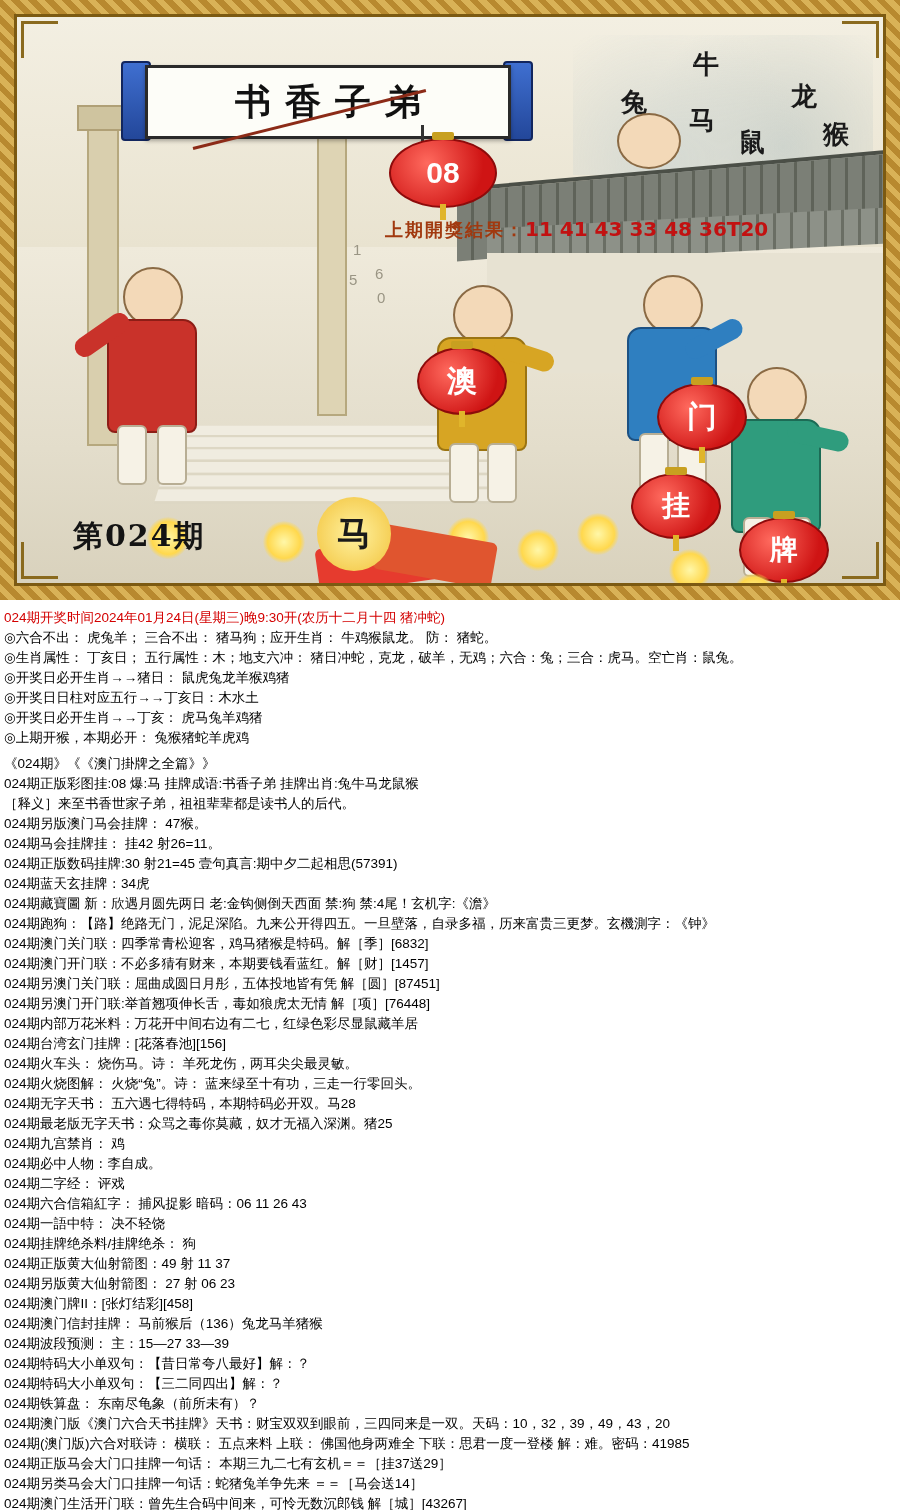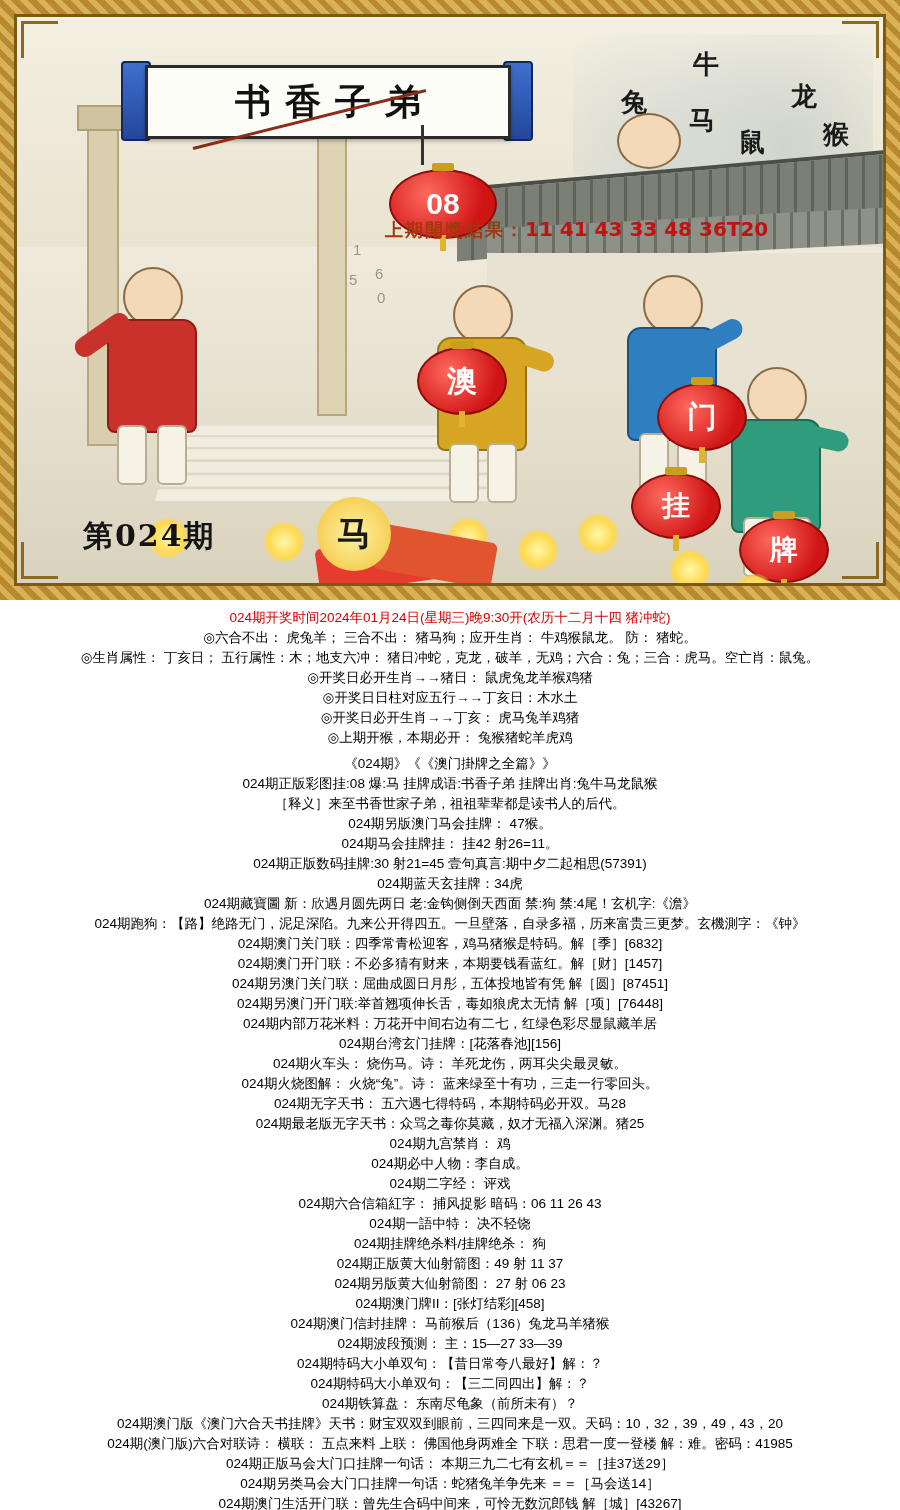--- a/index.html
+++ b/index.html
@@ -49,36 +49,36 @@
        display:flex;align-items:center;justify-content:center;}
   .banner-text{font-family:"DejaVu Serif","Liberation Serif",serif;font-weight:bold;font-size:36px;letter-spacing:14px;color:#111;padding-left:14px;}
   .banner-cap{position:absolute;top:44px;width:26px;height:76px;background:linear-gradient(#3f6fd0,#23479a);border:2px solid #12265e;border-radius:4px;}
   .bc-l{left:104px;}
   .bc-r{left:486px;}
 
   .lantern{position:absolute;border-radius:50%;background:radial-gradient(circle at 35% 35%,#ff6a5e,#cf1414 70%);
        border:2px solid #8d0b0b;display:flex;align-items:center;justify-content:center;color:#fff;}
   .lantern .cap{position:absolute;top:-8px;left:50%;transform:translateX(-50%);width:22px;height:8px;background:#c8a020;border-radius:2px;}
   .lantern .tail{position:absolute;bottom:-14px;left:50%;transform:translateX(-50%);width:6px;height:16px;background:#e0b52b;}
-  .lant08{left:372px;top:152px;width:104px;height:66px;font-size:30px;font-weight:bold;}
+  .lant08{left:372px;top:121px;width:104px;height:66px;font-size:30px;font-weight:bold;}
   .lantA{left:400px;top:330px;width:86px;height:64px;font-size:30px;font-weight:bold;}
   .lantB{left:640px;top:366px;width:86px;height:64px;font-size:30px;font-weight:bold;}
   .lantC{left:614px;top:456px;width:86px;height:62px;font-size:28px;font-weight:bold;}
   .lantD{left:722px;top:500px;width:86px;height:62px;font-size:28px;font-weight:bold;}
 
   .pole{position:absolute;left:176px;top:130px;width:240px;height:3px;background:#8c2b18;
         transform:rotate(-14deg);transform-origin:left center;}
   .pole2{position:absolute;left:404px;top:108px;width:3px;height:40px;background:#333;}
 
   .prize-line{position:absolute;left:368px;top:200px;color:#c21111;font-weight:bold;font-size:20px;
         font-family:"DejaVu Sans","Liberation Sans",sans-serif;white-space:nowrap;}
   .prize-line .lab{color:#a1390f;font-size:18px;letter-spacing:2px;}
 
   .issue{position:absolute;left:56px;bottom:26px;font-size:30px;font-weight:bold;color:#141414;
-        font-family:"DejaVu Serif","Liberation Serif",serif;letter-spacing:2px;margin-left:10px;}
+        font-family:"DejaVu Serif","Liberation Serif",serif;letter-spacing:2px;}
 
   .zodiac{position:absolute;color:#1a1a1a;font-weight:bold;font-family:"DejaVu Serif","Liberation Serif",serif;font-size:26px;}
 
   .kid{position:absolute;}
   .kid .head{position:absolute;width:56px;height:56px;border-radius:50%;background:#f3d9b8;border:2px solid #8a6a44;}
   .kid .body{position:absolute;width:86px;height:110px;border-radius:14px 14px 8px 8px;}
   .kid .leg{position:absolute;width:26px;height:56px;background:#f6f2e6;border:2px solid #b8ae94;border-radius:6px;}
   .kid .arm{position:absolute;width:62px;height:20px;border-radius:10px;}
 
   .kid1 .body{left:0;top:52px;background:#c9322a;border:2px solid #8d1d16;}
@@ -108,21 +108,21 @@
   .firework{position:absolute;width:42px;height:42px;border-radius:50%;
        background:radial-gradient(circle,#fff7a8 0%,#ffd84d 55%,rgba(255,190,40,0) 72%);}
   .ribbon{position:absolute;width:120px;height:46px;background:#e63b2e;border-radius:6px;transform:rotate(-8deg);}
   .ribbon.r2{background:#e0552f;transform:rotate(10deg);}
   .char-ma{position:absolute;left:300px;top:480px;width:74px;height:74px;border-radius:50%;
        background:radial-gradient(circle,#fff2a0,#f2c23a);display:flex;align-items:center;justify-content:center;
        font-size:34px;font-weight:bold;color:#1a1a1a;font-family:"DejaVu Serif","Liberation Serif",serif;}
 
   
   .text{padding:8px 4px 24px 4px;font-size:13.5px;line-height:20px;}
-  .text .row{white-space:nowrap;text-align:center;}
+  .text .row{white-space:nowrap;}
   .hdr{color:#d30000;font-weight:normal;}
   .sec{margin-top:2px;}
 </style>
 </head>
 <body>
 
 <div class="page">
 
   <div class="poster">
     <div class="poster-inner">

